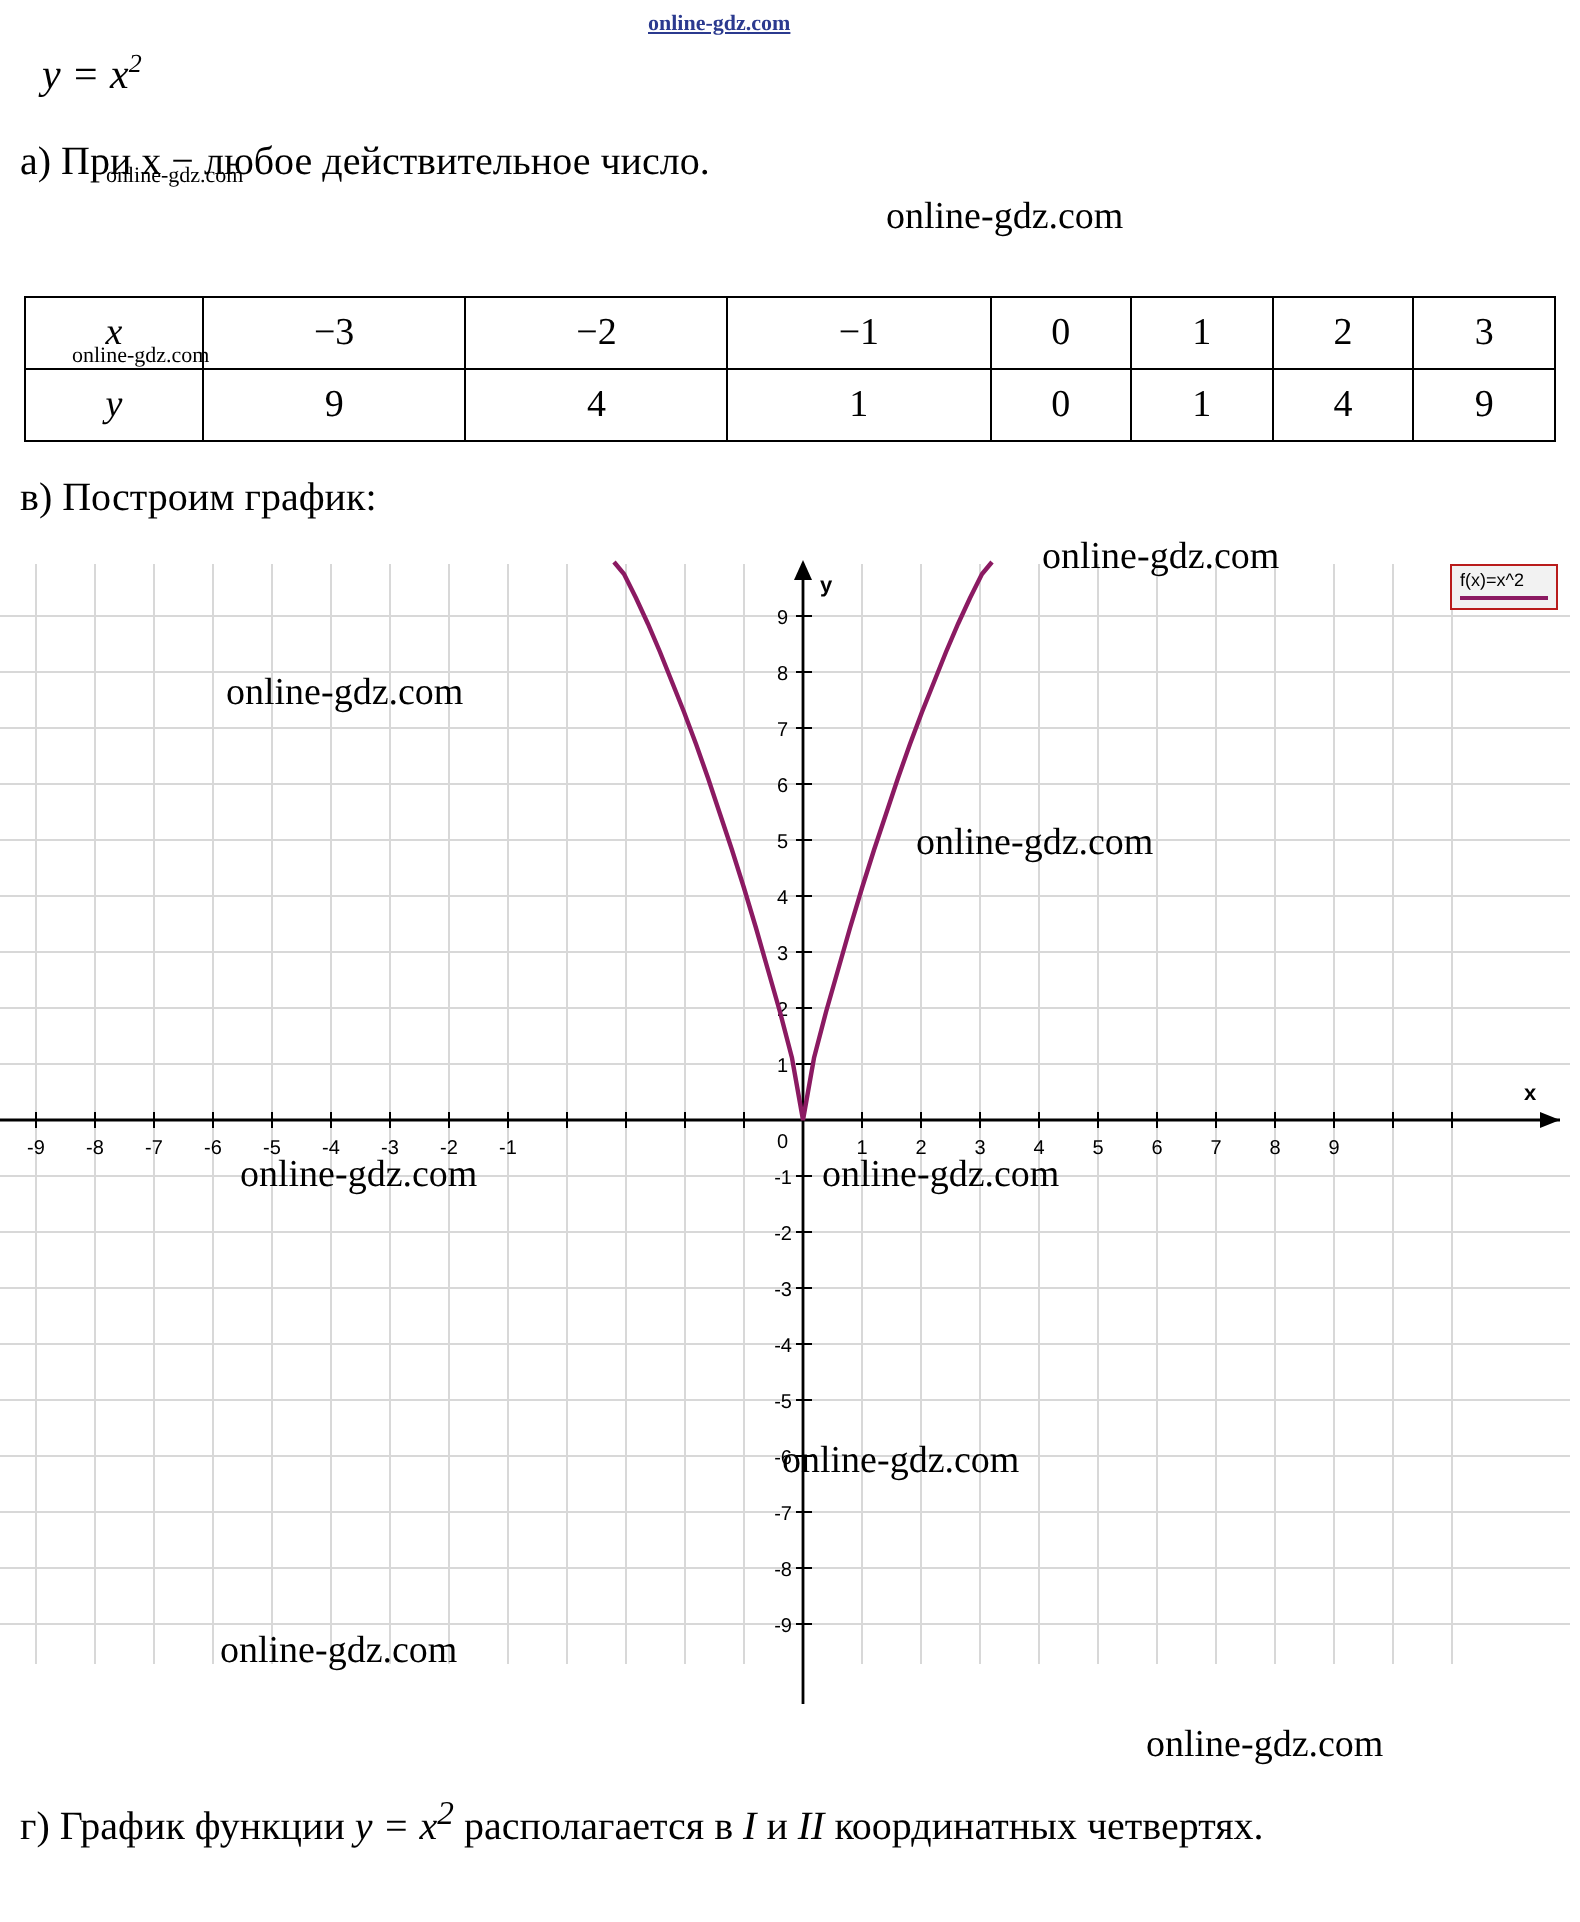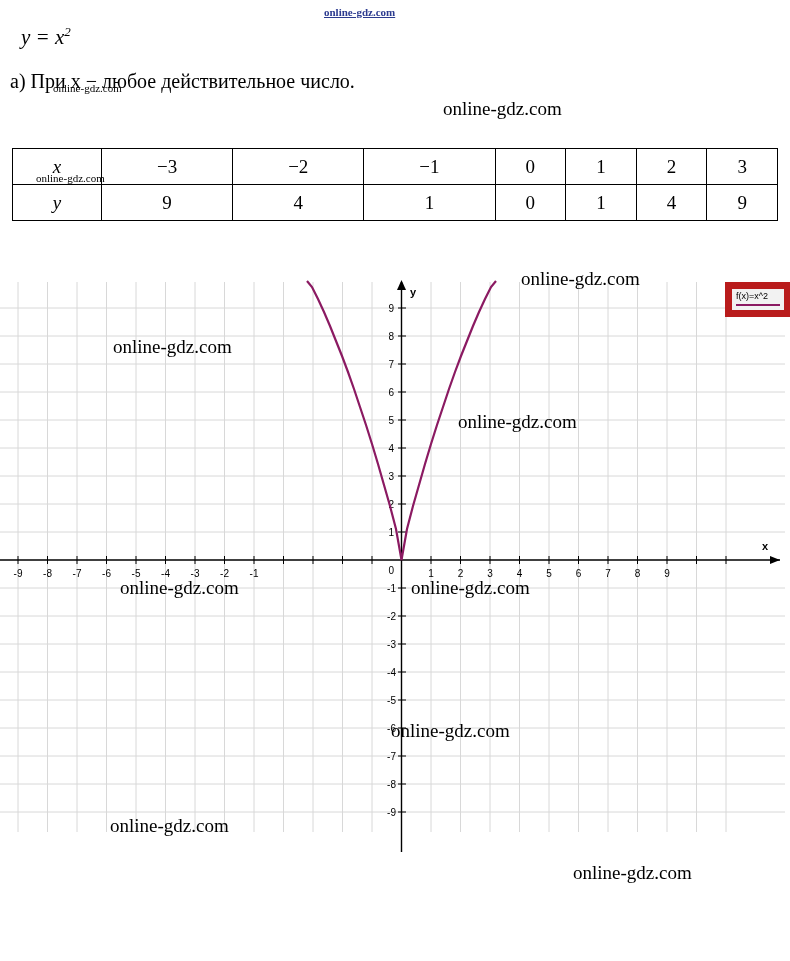--- a/index.html
+++ b/index.html
@@ -111,21 +111,21 @@
     width: 790px;
     height: 600px;
   }
   .graph svg {
     display: block;
   }
   .legend {
     position: absolute;
     left: 725px;
     top: 282px;
-    border: 7px solid #b91c1c;
+    border: 1px solid #b91c1c;
     background: #f2f2f2;
     font-family: "Liberation Sans", sans-serif;
     font-size: 9px;
     padding: 2px 4px 4px 4px;
     width: 44px;
     text-align: left;
     line-height: 10px;
   }
   .legend .swatch {
     display: block;
@@ -168,20 +168,21 @@
       <td class="num">1</td>
       <td class="num">0</td>
       <td class="num">1</td>
       <td class="num">4</td>
       <td class="num">9</td>
     </tr>
   </tbody>
     </table>
   <div class="wm small" style="left:36px; top:172px;">online-gdz.com</div>
 
+  <div class="line-v">в) Построим график:</div>
 
   <div class="graph">
     <svg width="790" height="600" viewBox="0 0 790 600">
 
       <g stroke="#d8d8d8" stroke-width="1">
 
         <line x1="18.0" y1="10" x2="18.0" y2="560"></line>
         <line x1="47.5" y1="10" x2="47.5" y2="560"></line>
         <line x1="77.0" y1="10" x2="77.0" y2="560"></line>
         <line x1="106.5" y1="10" x2="106.5" y2="560"></line>
@@ -341,14 +342,15 @@
 
   <div class="wm big" style="left:521px; top:268px;">online-gdz.com</div>
   <div class="wm big" style="left:113px; top:336px;">online-gdz.com</div>
   <div class="wm big" style="left:458px; top:411px;">online-gdz.com</div>
   <div class="wm big" style="left:120px; top:577px;">online-gdz.com</div>
   <div class="wm big" style="left:411px; top:577px;">online-gdz.com</div>
   <div class="wm big" style="left:391px; top:720px;">online-gdz.com</div>
   <div class="wm big" style="left:110px; top:815px;">online-gdz.com</div>
   <div class="wm big" style="left:573px; top:862px;">online-gdz.com</div>
 
+  <div class="line-g">г) График функции <span class="it">y = x</span><sup style="font-style:italic;">2</sup> располагается в <span class="it">I</span> и <span class="it">II</span> координатных четвертях.</div>
 
 </div>
 
 </body></html>

